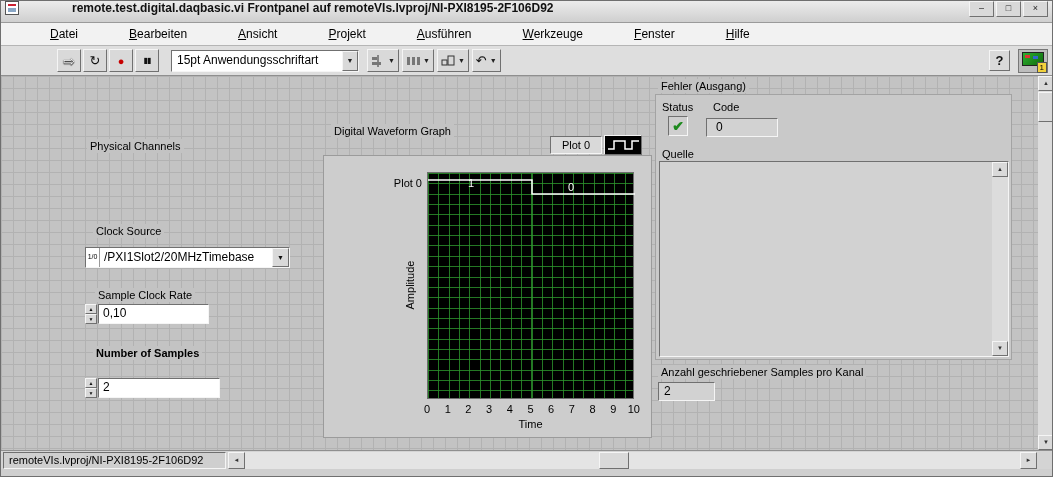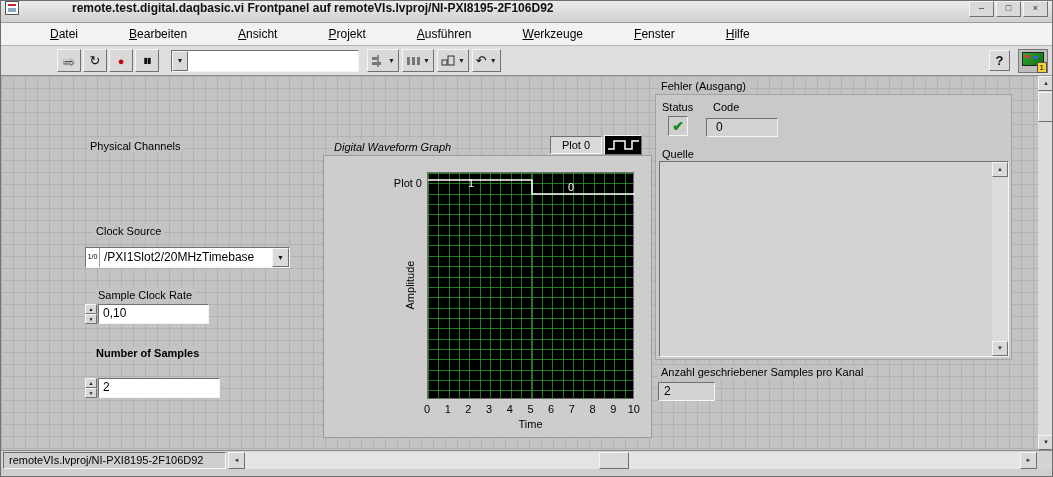--- a/index.html
+++ b/index.html
@@ -205,20 +205,21 @@
         <span class="cont-glyph">↻</span>
       </span>
     <span class="tbtn raised">
         <span class="abort-glyph">●</span>
       </span>
     <span class="tbtn raised">
         <span class="pause-glyph">▮▮</span>
       </span>
 
     <div class="font-combo sunken">
+      <span class="font-text">15pt Anwendungsschriftart</span>
       <span class="drop-btn">▼</span>
     </div>
 
     <span class="ddbtn raised">
       <svg width="14" height="12">
           <line x1="7" y1="0" x2="7" y2="12" stroke="#333"></line>
           <rect x="1" y="2" width="5" height="3" fill="#777"></rect>
           <rect x="1" y="7" width="9" height="3" fill="#777"></rect>
         </svg>
       <span class="arr">▼</span>
@@ -276,21 +277,21 @@
 
     <span class="lv-label" style="left:92px; top:270px;font-weight:bold;">Number of Samples</span>
     <div class="numeric" style="left:84px; top:302px; width:135px;">
       <span class="spin">
         <div class="raised">▲</div>
         <div class="raised">▼</div>
       </span>
       <span class="num-field">2</span>
     </div>
 
-    <span class="lv-label" style="left:330px; top:64px;font-style:italic;">Digital Waveform Graph</span>
+    <span class="lv-label" style="left:330px; top:48px;">Digital Waveform Graph</span>
     <div class="legend-name">Plot 0</div>
     <div class="legend-glyph">
       <svg width="34" height="16">
         <polyline points="2,12 8,12 8,4 19,4 19,12 26,12 26,4 33,4" fill="none" stroke="#fff" stroke-width="1.5"></polyline>
       </svg>
     </div>
 
     <div class="graph-body">
       <span class="y-label">Amplitude</span>
       <span class="row-label">Plot 0</span>

